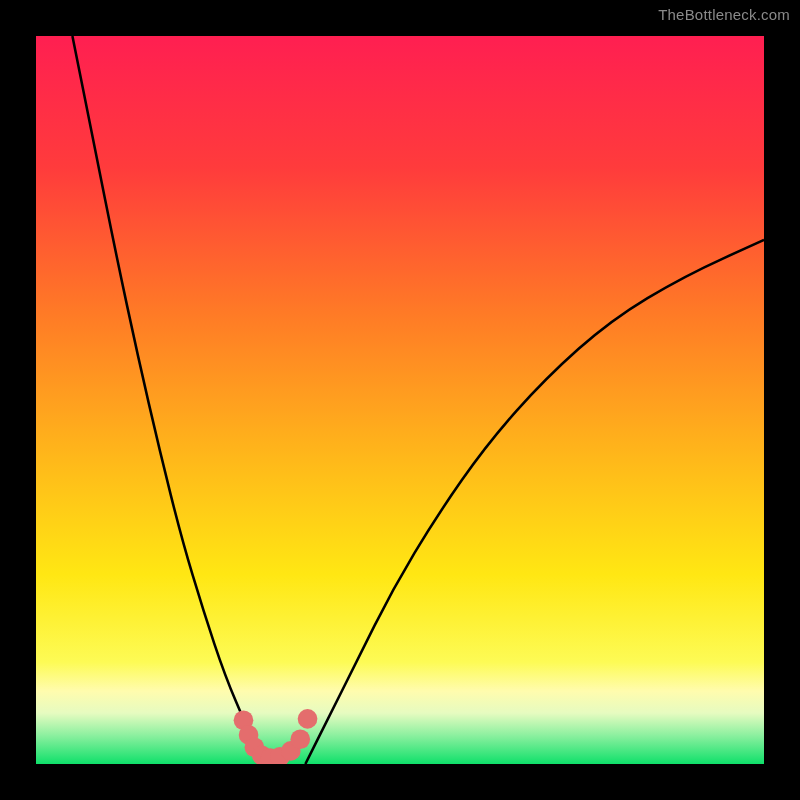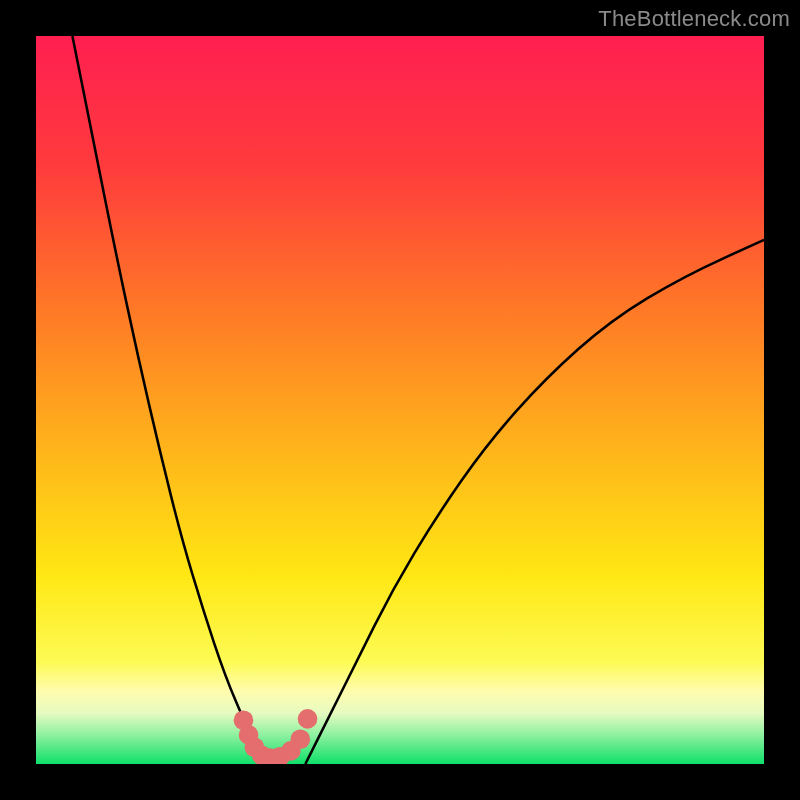--- a/index.html
+++ b/index.html
@@ -28,21 +28,21 @@
   .plot {
     width: 728px;
     height: 728px;
     display: block;
   }
   .watermark {
     position: absolute;
     top: 6px;
     right: 10px;
     font-family: Arial, Helvetica, sans-serif;
-    font-size: 22px;
+    font-size: 15px;
     color: #8a8a8a;
     letter-spacing: 0.2px;
     user-select: none;
   }
 </style>
 </head>
 <body>
 
 <div class="frame">
   <div class="plot-wrap">

